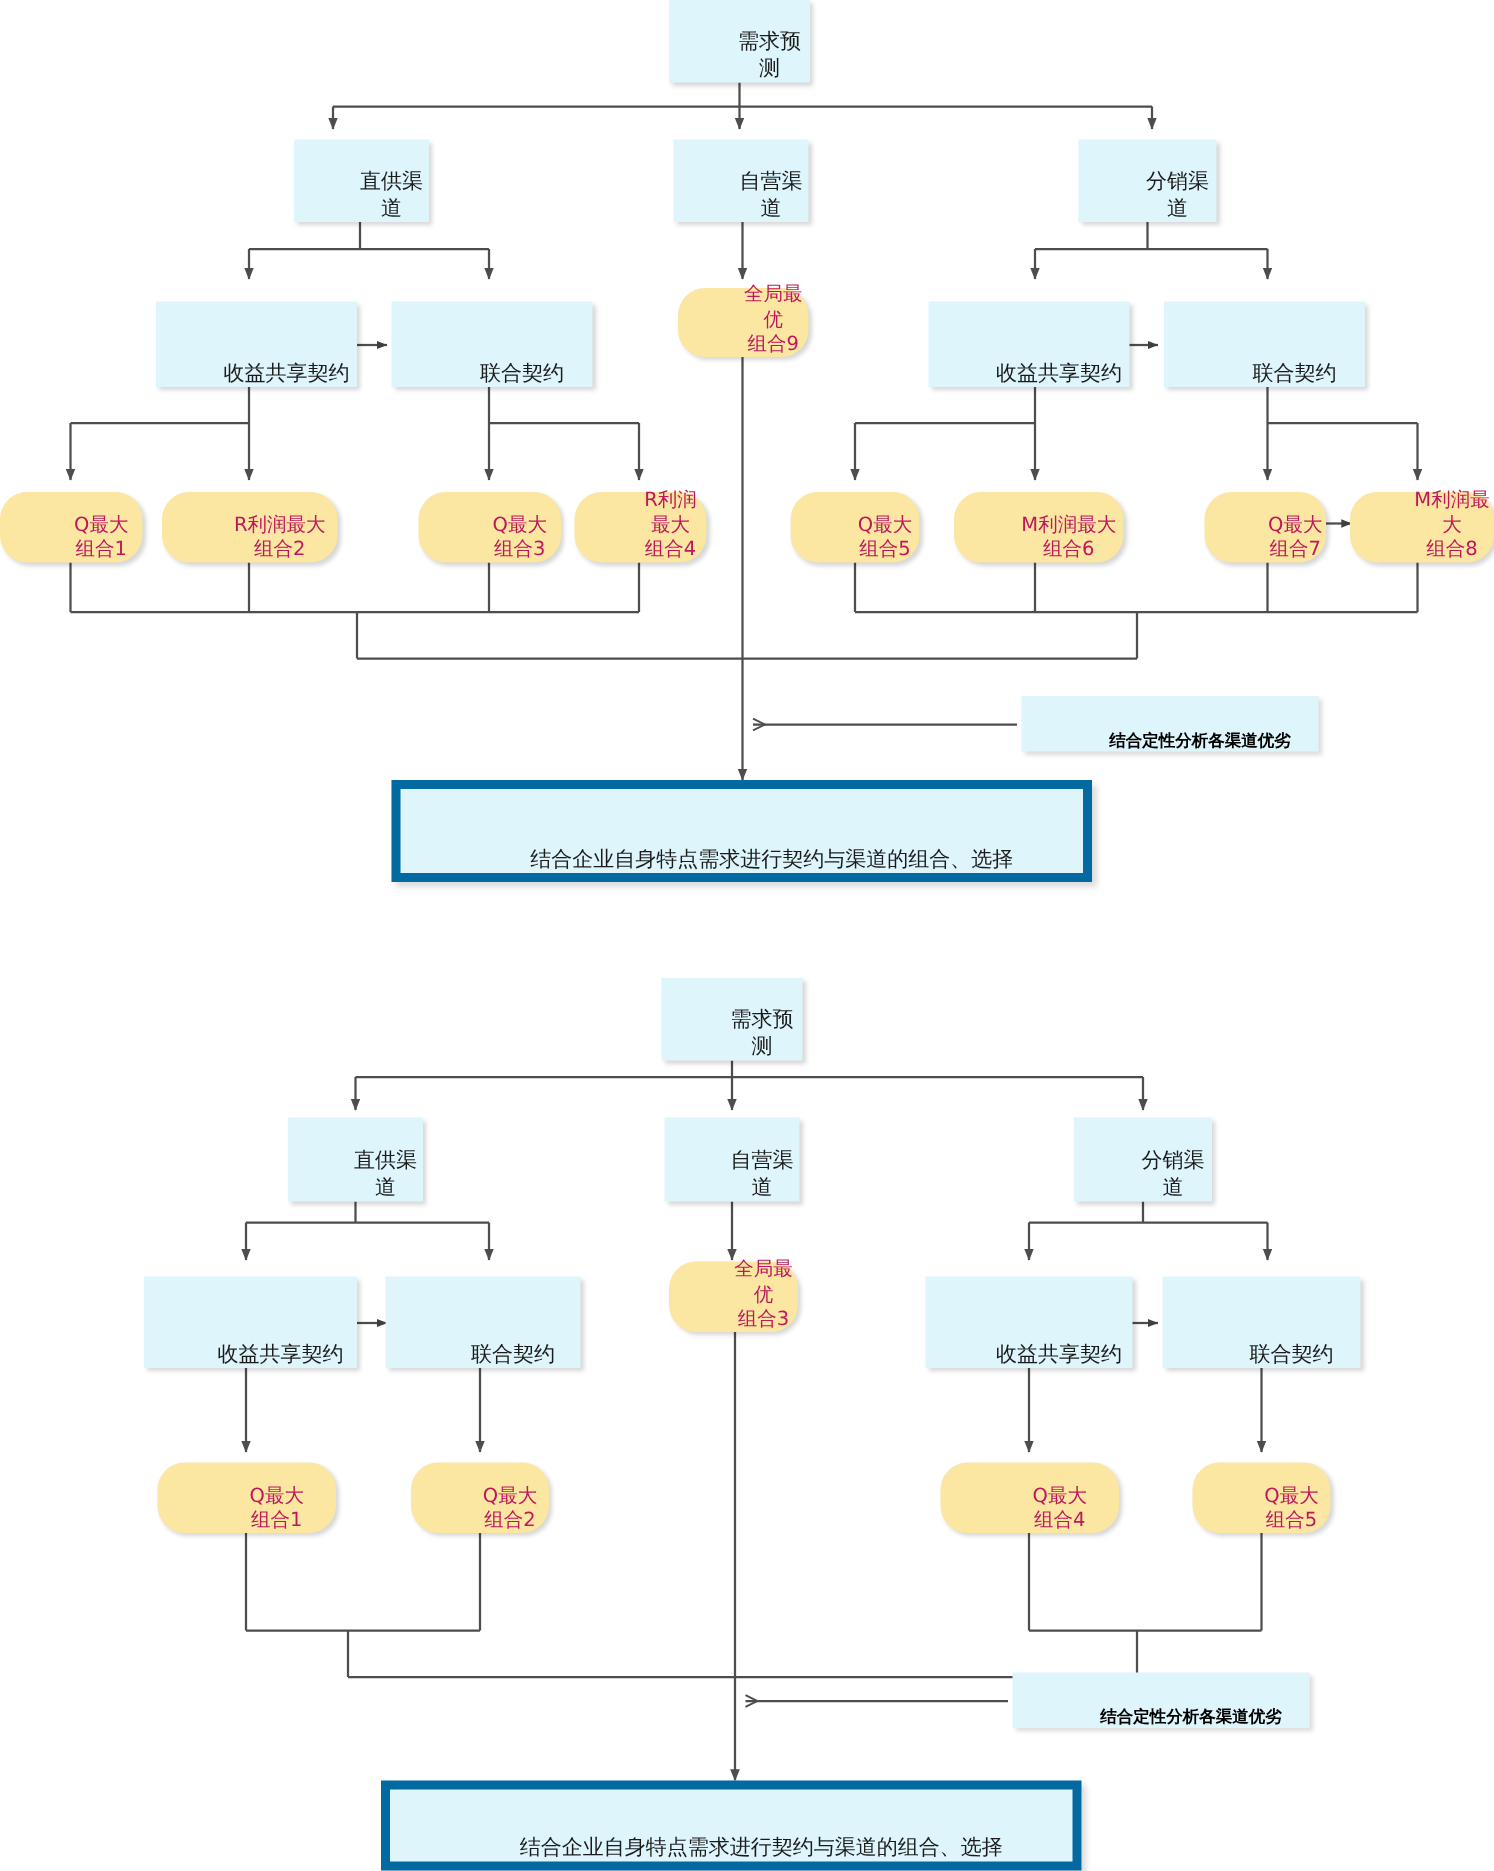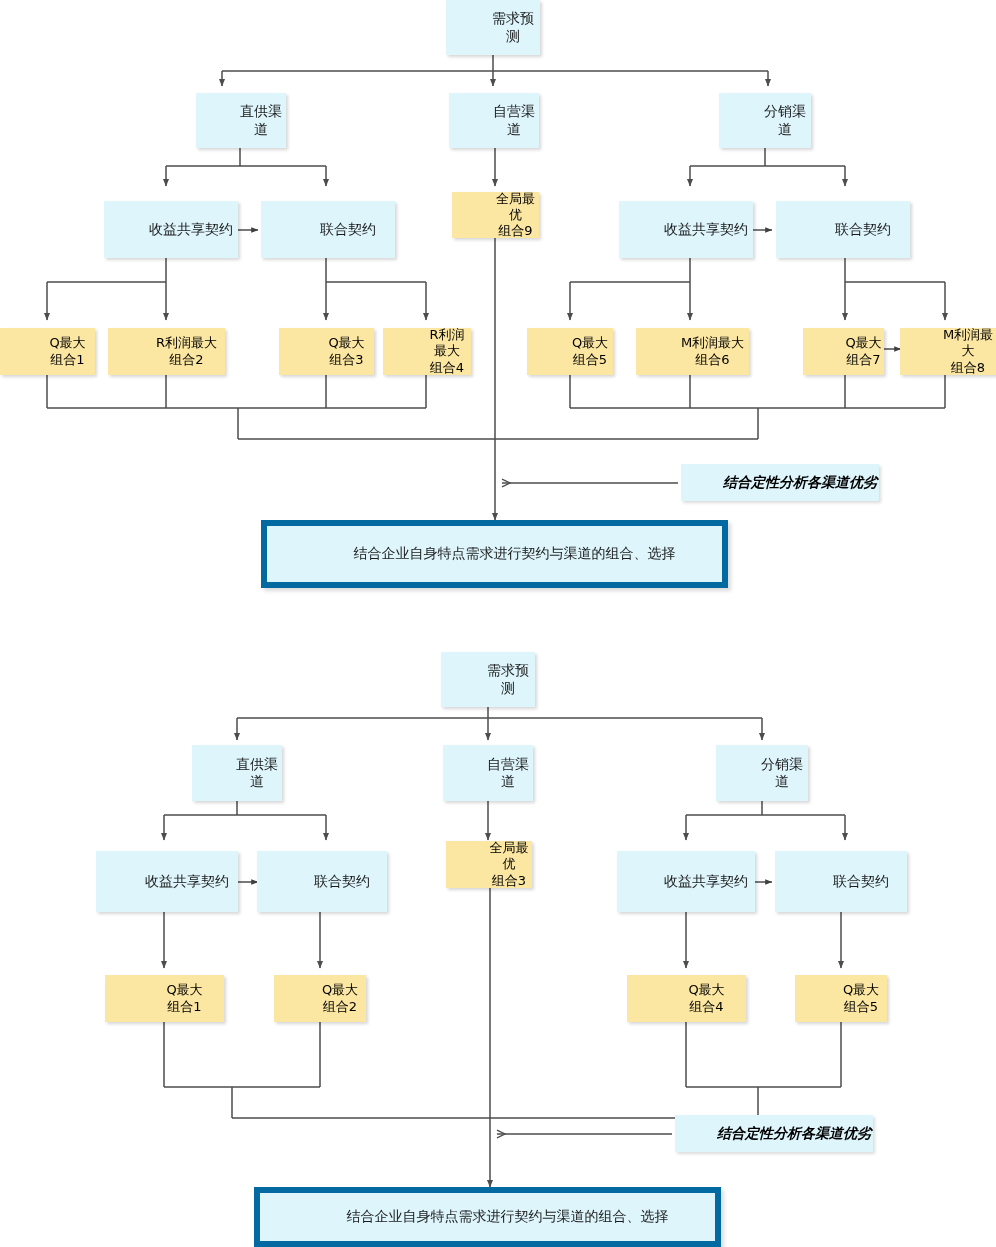--- a/index.html
+++ b/index.html
@@ -24,21 +24,21 @@
     left: 0;
     top: 0;
     width: 996px;
     height: 1247px;
     pointer-events: none;
   }
   .node {
     position: absolute;
     box-sizing: border-box;
     display: flex;
-    align-items: center;
+    align-items: flex-end;
     justify-content: center;
     text-align: center;
     line-height: 1.25;
     white-space: pre-line;
     box-shadow: 2px 2px 3px rgba(0,0,0,0.16);
     z-index: 2;
     padding-left: 40px;
   }
   .node.blue {
     background: #ddf5fb;
@@ -47,30 +47,30 @@
   }
   .node.blue-outline {
     background: #ddf5fb;
     border: 6px solid #0369a1;
     color: #1b1b1b;
     font-size: 14px;
     box-shadow: 3px 3px 4px rgba(0,0,0,0.14);
   }
   .node.yellow {
     background: #fbe6a2;
-    color: #000000;
+    color: #be185d;
     font-size: 13px;
+    border-radius: 18px;
   }
   .node.note {
     background: #ddf5fb;
     color: #000000;
-    font-size: 14px;
+    font-size: 11px;
     font-weight: bold;
     box-shadow: 2px 2px 3px rgba(0,0,0,0.14);
-    font-style: italic;
   }
 </style>
 </head>
 <body>
 
 <div class="canvas">
 
   <svg class="wires" viewBox="0 0 996 1247">
     <defs>
       <marker id="arrow" markerWidth="9" markerHeight="9" refX="7.5" refY="3.6" orient="auto" markerUnits="userSpaceOnUse">

